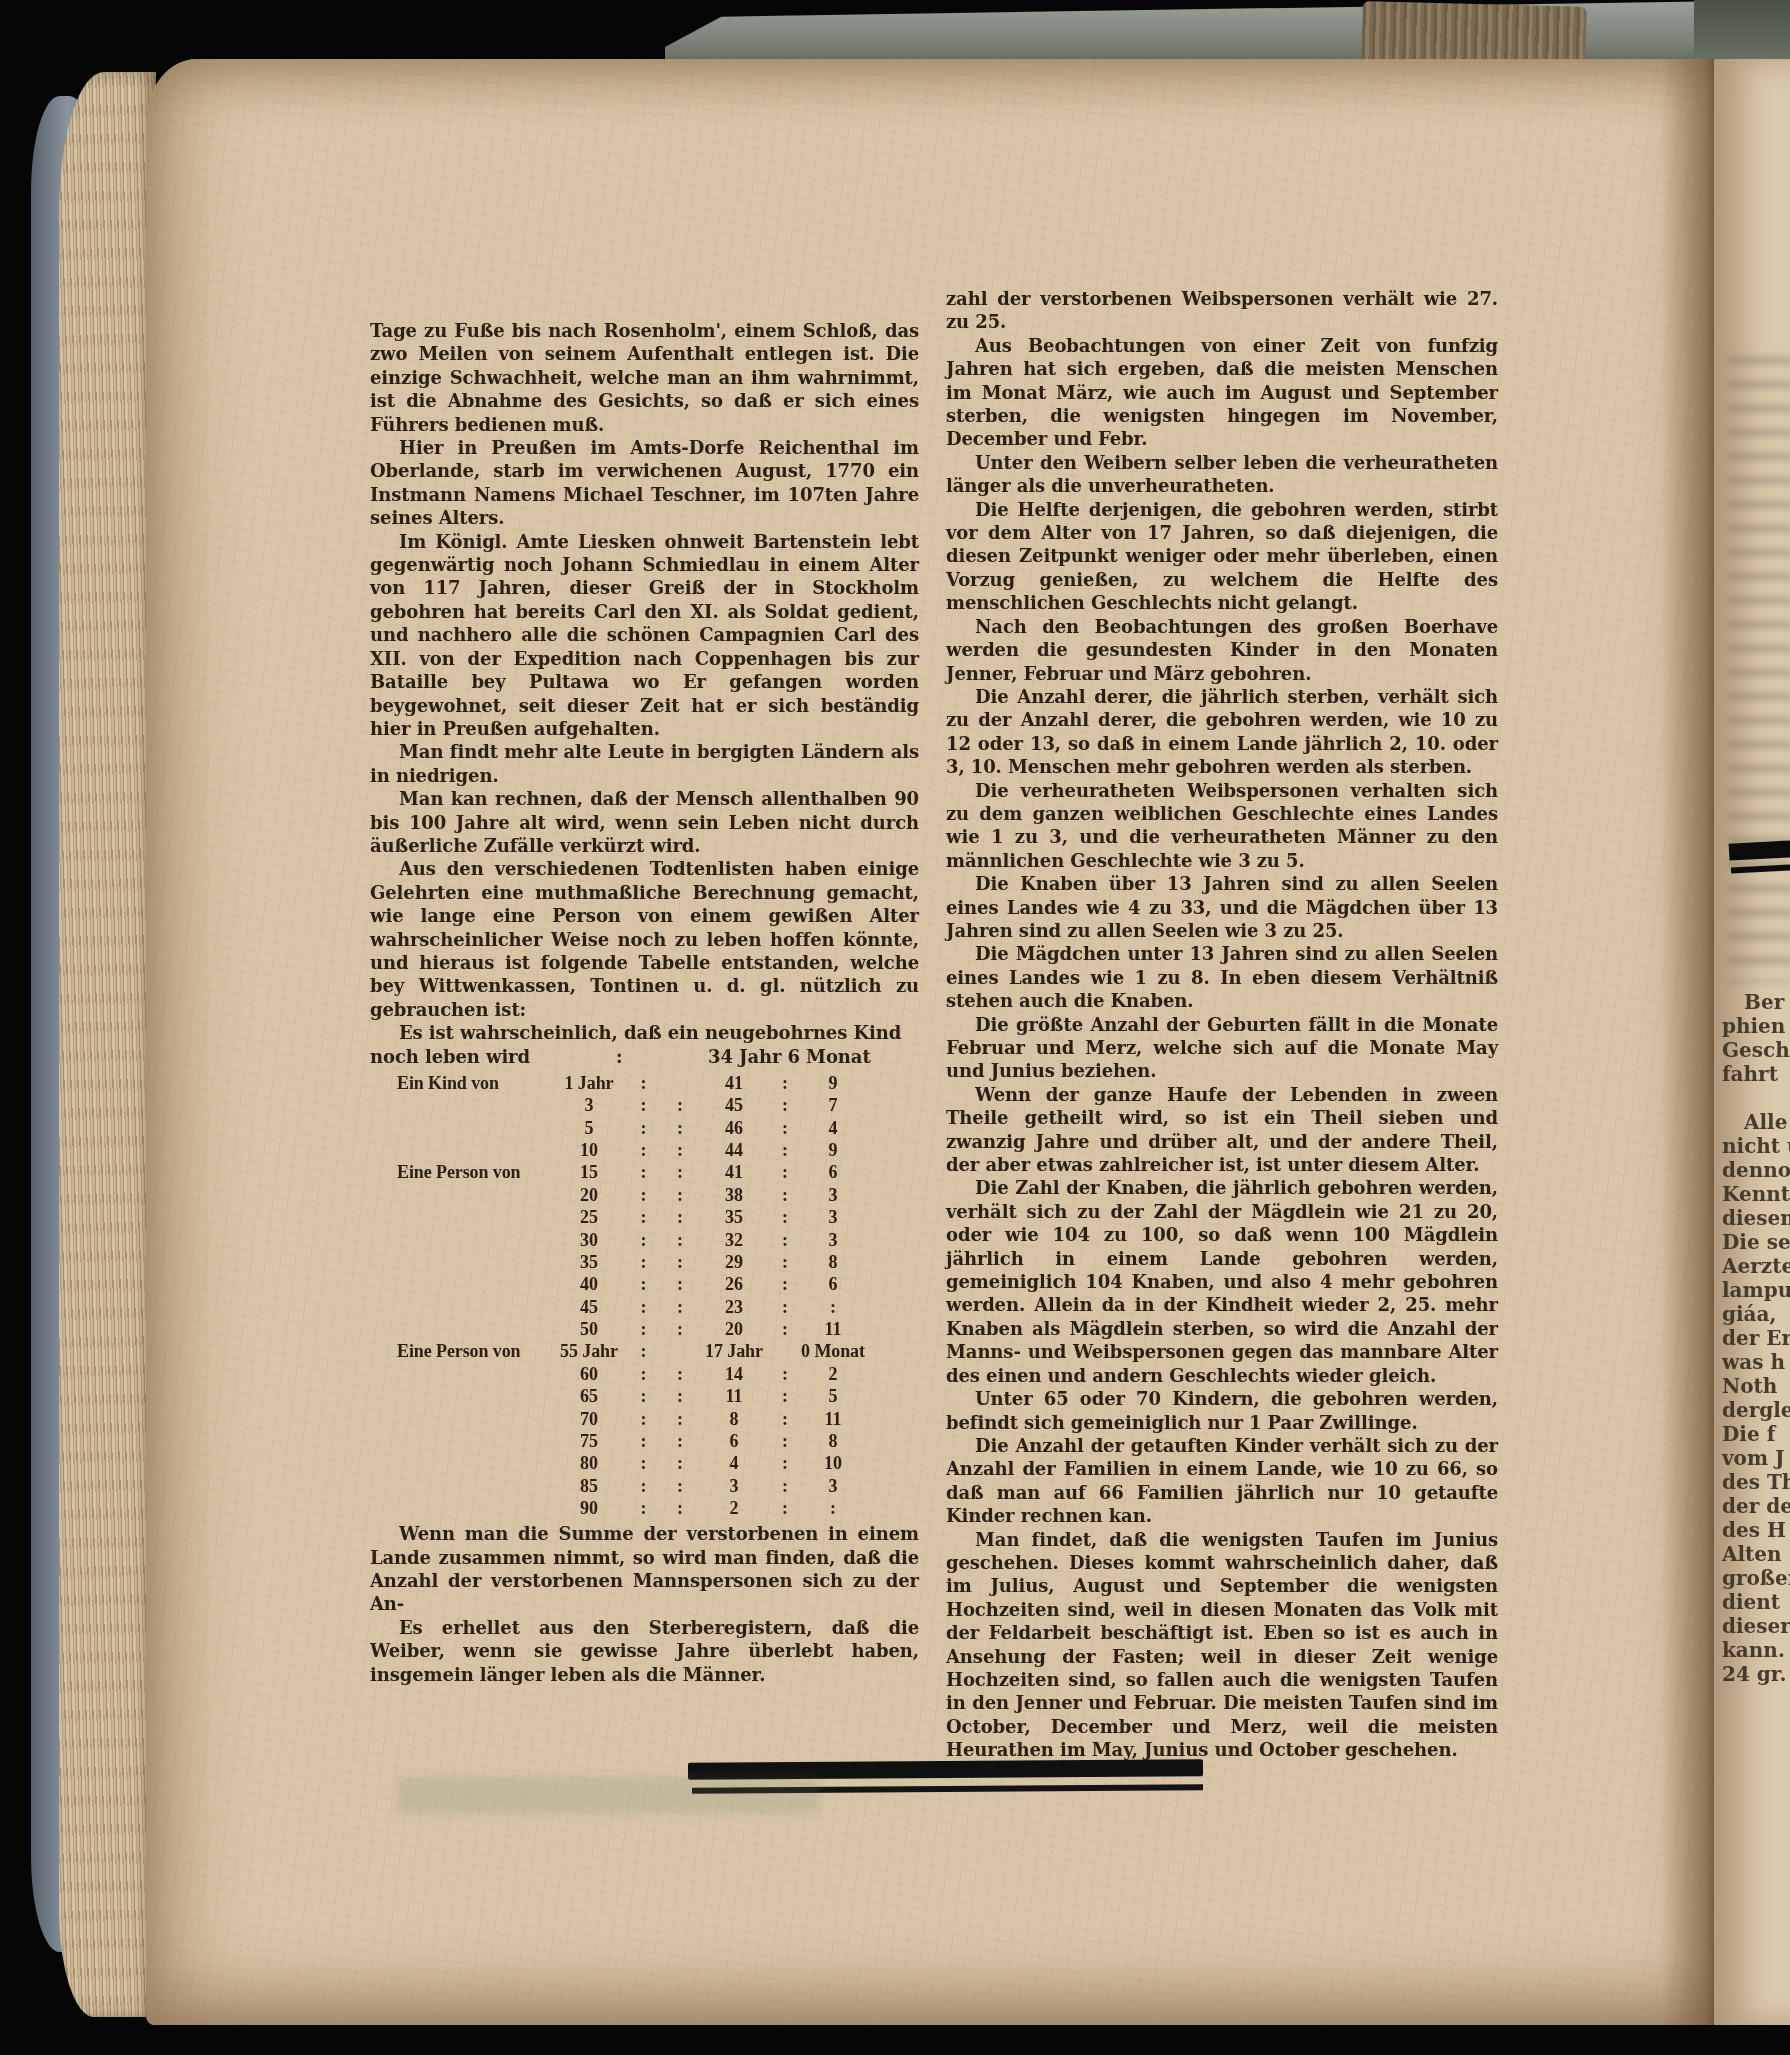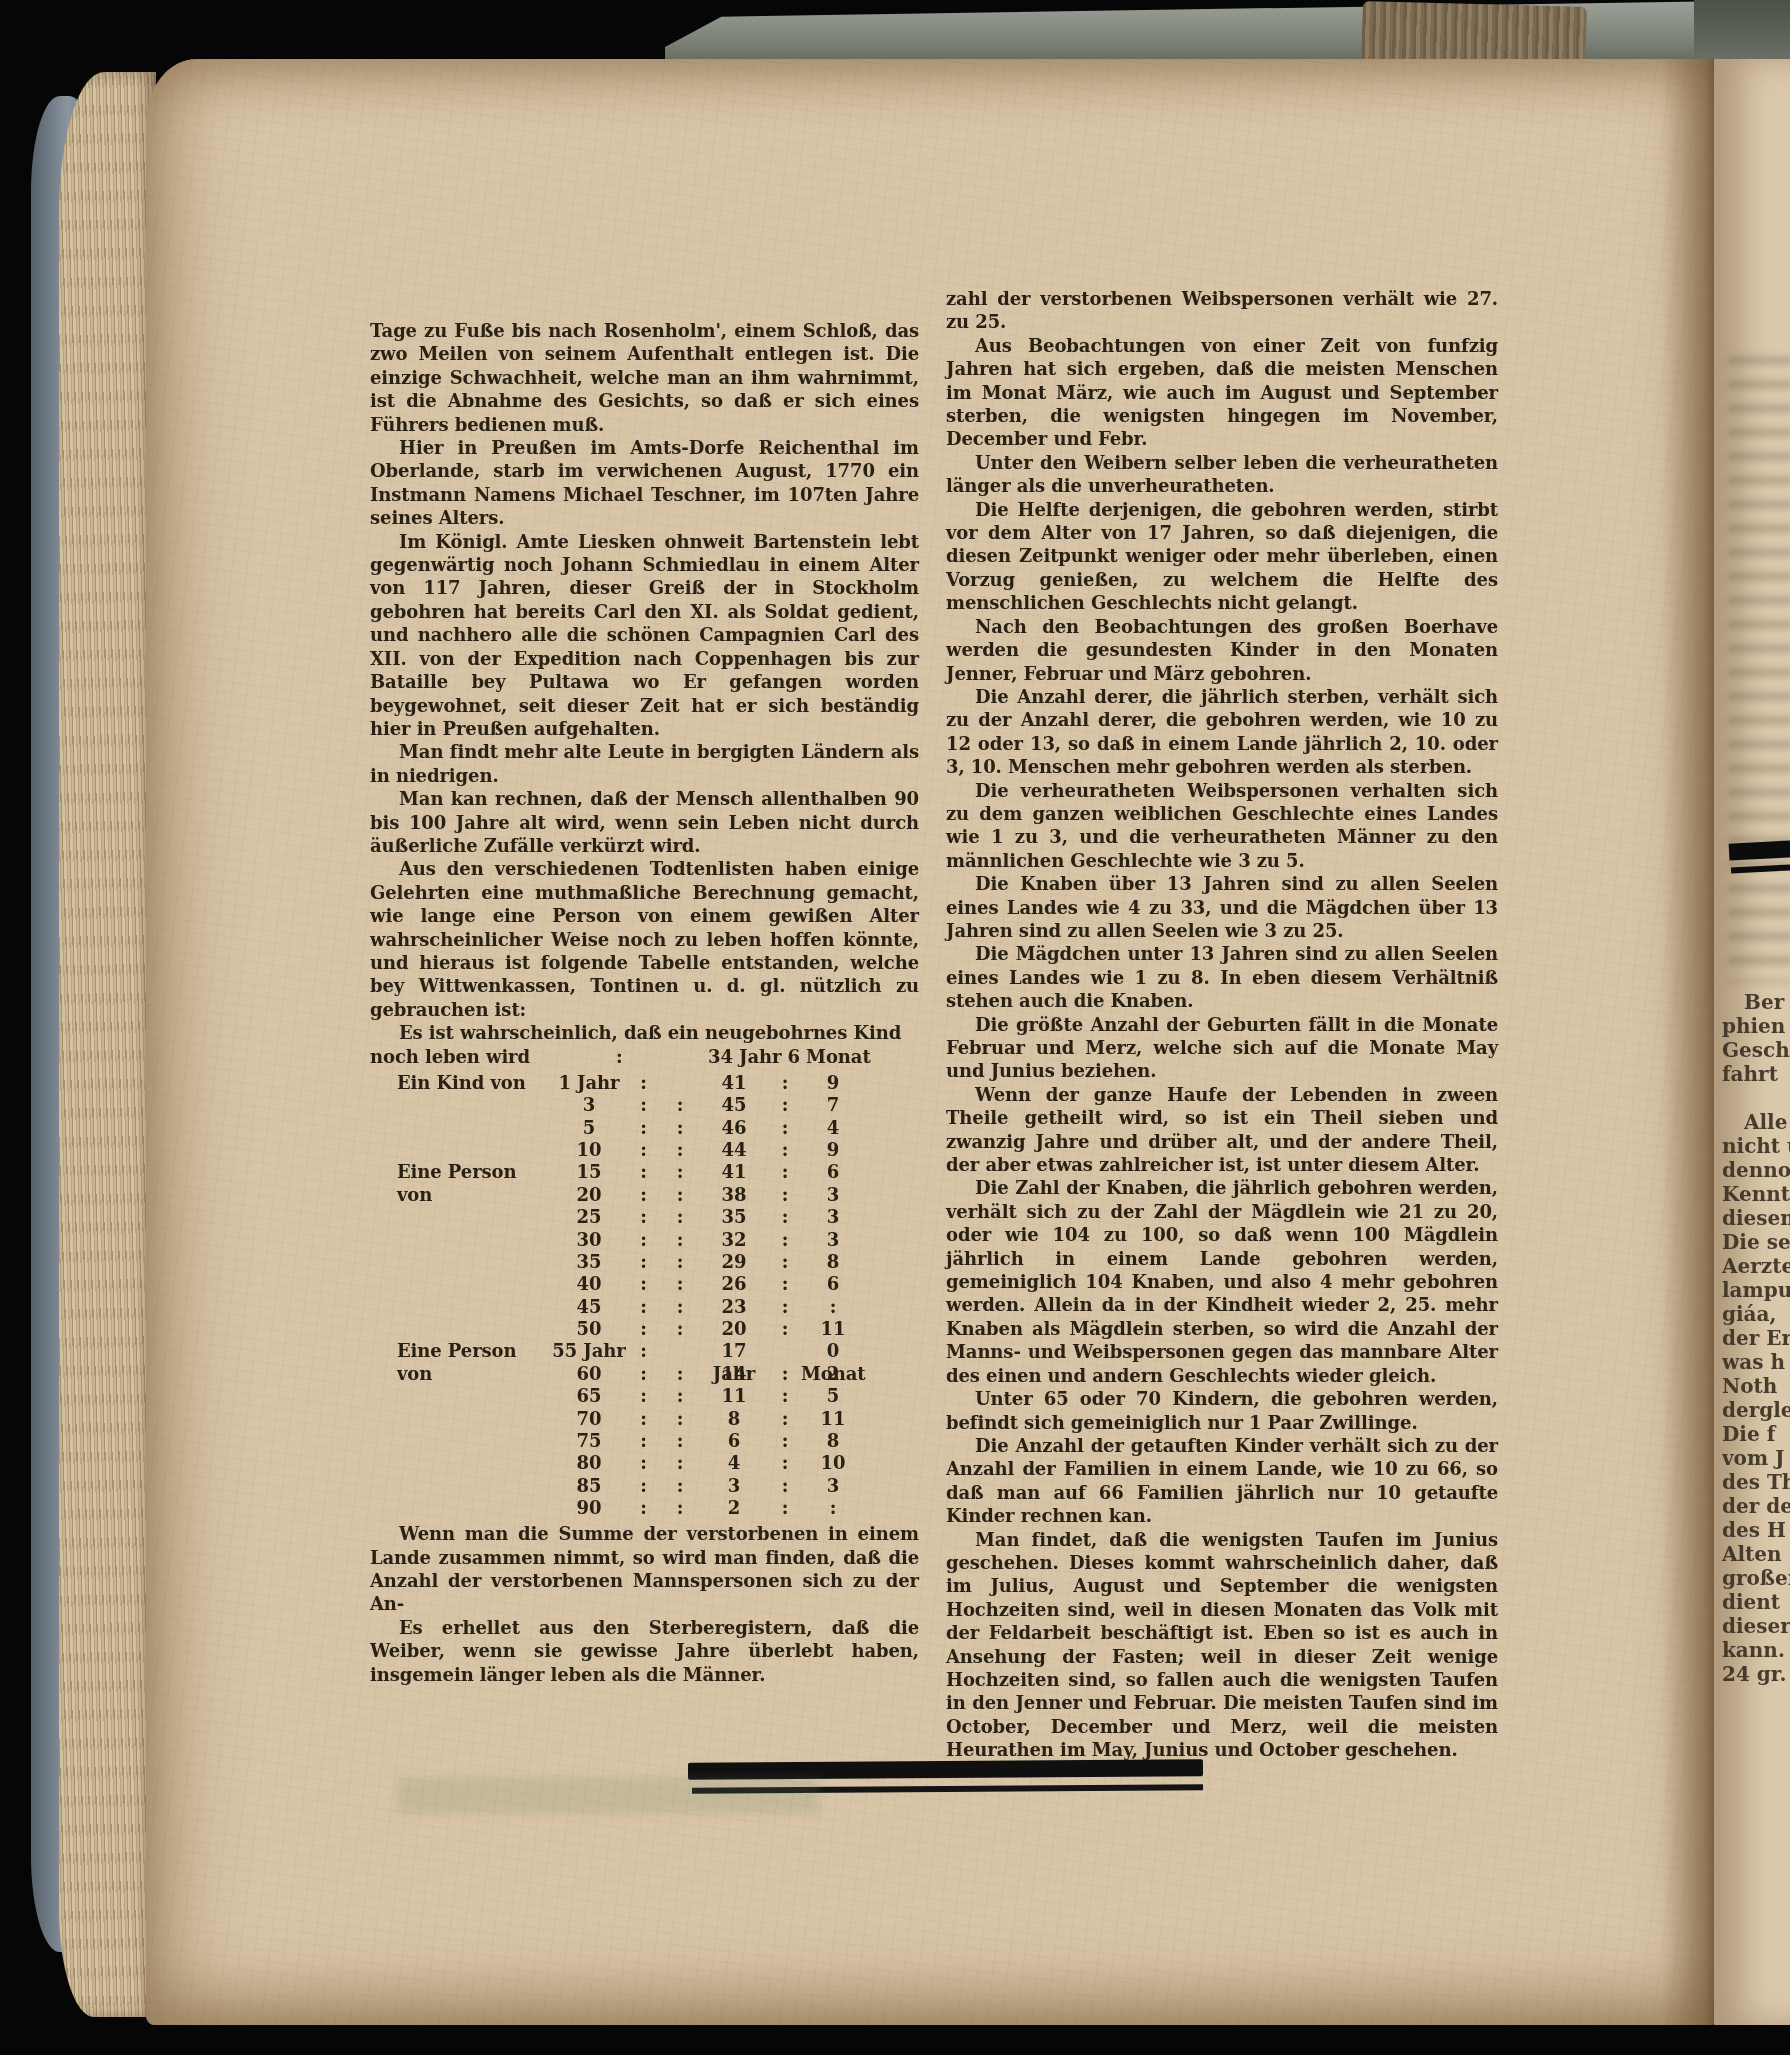--- a/index.html
+++ b/index.html
@@ -46,21 +46,21 @@
   .para{margin:0;text-indent:29px;}
   .para.noindent{text-indent:0;}
 
   
   .intro2{position:relative;height:23.4px;}
   .intro2 .i2l{position:absolute;left:0;}
   .intro2 .i2c{position:absolute;left:246px;}
   .intro2 .i2r{position:absolute;left:338px;}
   .ltable{margin:3.8px 0 2.6px 0;}
   .trow{display:grid;grid-template-columns:182px 74px 35px 38px 70px 32px 64px;
-    line-height:22.4px;height:22.4px;}
+    line-height:22.4px;height:22.4px;font-family:Liberation Serif, serif;}
   .tc{text-align:center;}
   .tc.lbl{text-align:left;padding-left:27px;}
 
   
   .rule{position:absolute;left:688px;top:1761px;width:515px;height:16.6px;background:#101010;
     transform:rotate(-0.4deg);border-radius:1.9px;}
   .rule2{position:absolute;left:692px;top:1786px;width:511px;height:5.8px;background:#141414;
     transform:rotate(-0.4deg);}
   .smudge{position:absolute;left:397px;top:1777px;width:422px;height:37px;
     background:rgba(108,128,108,.17);filter:blur(4.5px);}

